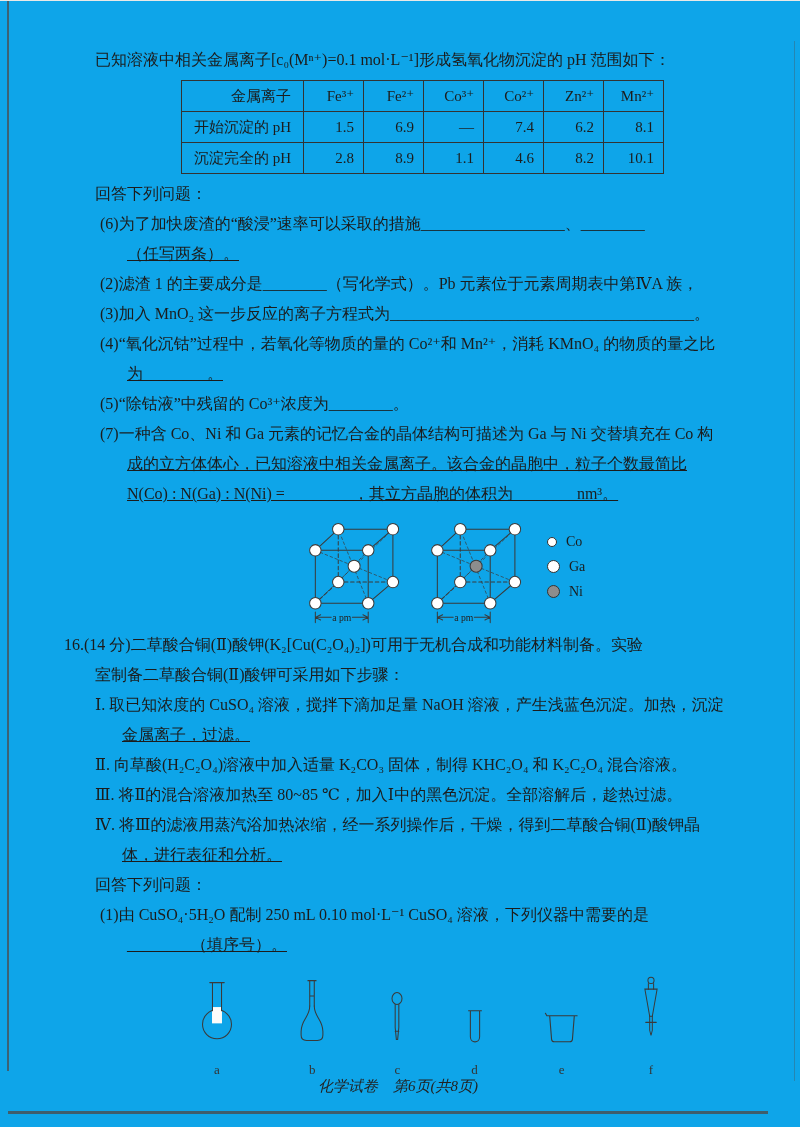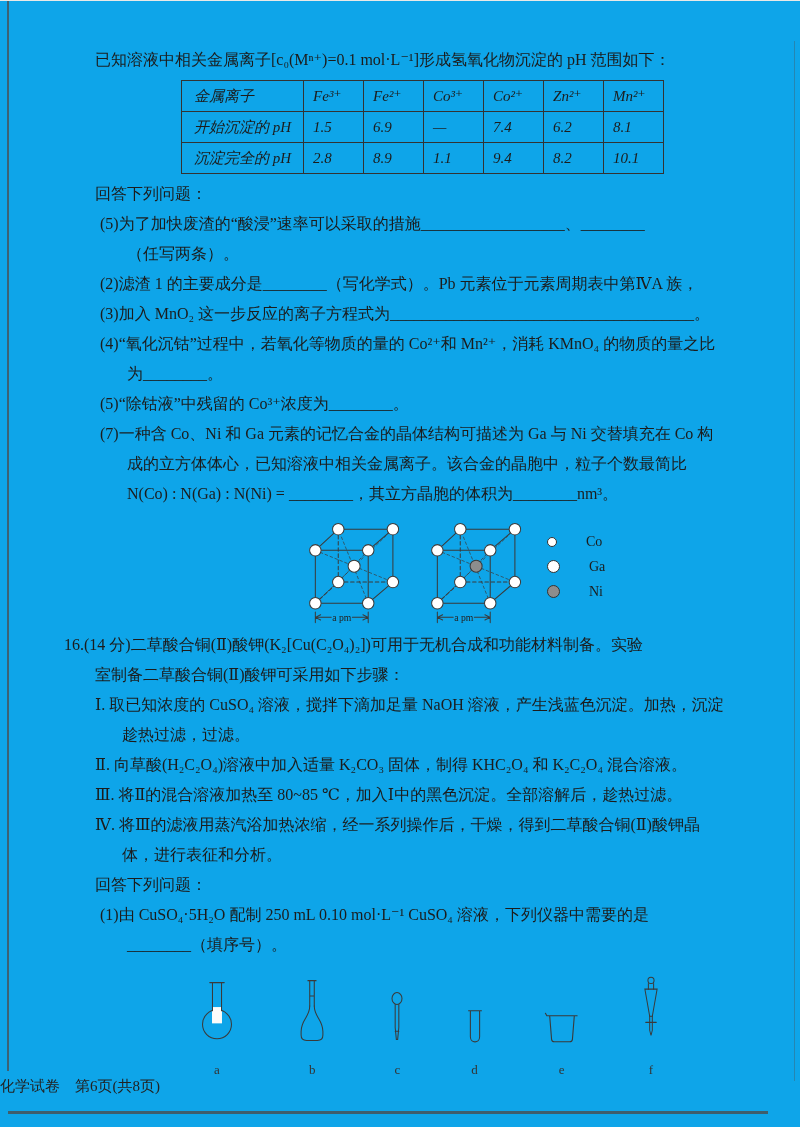--- a/index.html
+++ b/index.html
@@ -12,42 +12,42 @@
   }
   .scan-edge { position:absolute; background:#4c4c4c; }
   .scan-edge.left { left:7px; top:0; width:2px; height:1070px; opacity:.75; }
   .scan-edge.right { right:5px; top:40px; width:1px; height:1040px; opacity:.35; }
   .scan-edge.bottom { left:8px; top:1110px; width:760px; height:3px; opacity:.8; }
 
   .content { position:absolute; left:95px; top:44px; width:632px; font-size:16px; line-height:30px; }
   .line { white-space:nowrap; }
 
   .ph-table { border-collapse:collapse; margin:5px 0 5px 86px; font-size:15px; color:#1c1c1c; }
-  .ph-table td { border:1.3px solid #333; text-align:left; height:28px; padding:0 9px; min-width:60px; white-space:nowrap;font-style:italic; }
+  .ph-table td { border:1.3px solid #333; text-align:right; height:28px; padding:0 9px; min-width:60px; white-space:nowrap; }
   .ph-table td.rowhead { padding:0 12px; }
 
   .item { margin-left:5px; }
-  .cont { padding-left:27px; }
+  .cont { padding-left:27px;text-decoration:underline; }
 
   .figure-row { display:flex; align-items:flex-start; margin:6px 0 2px 208px; gap:18px; }
   .legend { margin-top:14px; font-size:14px; line-height:25px; }
-  .legend-item { display:flex; align-items:center;gap:20px; }
+  .legend-item { display:flex; align-items:center; }
   .atom-swatch { display:inline-block; border:1.2px solid #333; border-radius:50%; margin-right:9px; background:#fff; }
   .atom-swatch.co { width:10px; height:10px; }
   .atom-swatch.ga { width:13px; height:13px; }
   .atom-swatch.ni { width:13px; height:13px; background:#8d8d8d; }
 
   .q16-h1 { margin-left:-31px; }
 
   .equip-row { display:flex; align-items:flex-end; justify-content:space-between; width:468px; margin:16px 0 0 102px; }
   .equip-item { display:flex; flex-direction:column; align-items:center; }
   .equip-label { font-size:13px; color:#333; margin-top:9px; }
   .equip-item svg { display:block; }
 
-  .footer { position:absolute; left:0; right:4px; top:1076px; font-size:15px; color:#222; }
+  .footer { position:absolute; left:0; right:4px; top:1076px; text-align:center; font-size:15px; color:#222;font-style:italic; }
 
   svg .ink { stroke:#3a3a3a; stroke-width:1.15; fill:none; stroke-linecap:round; }
   svg .dash { stroke-dasharray:4 3; }
   svg .diag { stroke-dasharray:3 3; stroke-width:.8; }
   svg .atom { fill:#fff; stroke:#3a3a3a; stroke-width:1.15; }
   svg .atom.ni { fill:#8d8d8d; }
   svg .mask { fill:#fcfcfa; stroke:none; }
   svg text { font-family:"Liberation Serif","DejaVu Serif",serif; fill:#222; }
 </style>
 </head>
@@ -80,31 +80,31 @@
           <td>—</td>
           <td>7.4</td>
           <td>6.2</td>
           <td>8.1</td>
         </tr>
         <tr>
           <td class="rowhead">沉淀完全的 pH</td>
           <td>2.8</td>
           <td>8.9</td>
           <td>1.1</td>
-          <td>9.4</td>
+          <td>4.6</td>
           <td>8.2</td>
           <td>10.1</td>
         </tr>
       </tbody>
     </table>
 
     <div class="line">回答下列问题：</div>
 
     <div class="item">
-      <div class="line">(5)为了加快废渣的“酸浸”速率可以采取的措施__________________、________</div>
+      <div class="line">(6)为了加快废渣的“酸浸”速率可以采取的措施__________________、________</div>
       <div class="line cont">（任写两条）。</div>
     </div>
     <div class="item">
       <div class="line">(2)滤渣 1 的主要成分是________（写化学式）。Pb 元素位于元素周期表中第ⅣA 族，</div>
     </div>
     <div class="item">
       <div class="line">(3)加入 MnO₂ 这一步反应的离子方程式为______________________________________。</div>
     </div>
     <div class="item">
       <div class="line">(4)“氧化沉钴”过程中，若氧化等物质的量的 Co²⁺和 Mn²⁺，消耗 KMnO₄ 的物质的量之比</div>
@@ -165,21 +165,21 @@
           <span class="atom-swatch ni"></span>
           <span>Ni</span>
         </div>
       </div>
     </div>
 
     <div>
       <div class="line q16-h1">16.(14 分)二草酸合铜(Ⅱ)酸钾(K₂[Cu(C₂O₄)₂])可用于无机合成和功能材料制备。实验</div>
       <div class="line">室制备二草酸合铜(Ⅱ)酸钾可采用如下步骤：</div>
       <div class="line">Ⅰ. 取已知浓度的 CuSO₄ 溶液，搅拌下滴加足量 NaOH 溶液，产生浅蓝色沉淀。加热，沉淀</div>
-      <div class="line cont">趁热过滤，过滤。</div>
+      <div class="line cont">金属离子，过滤。</div>
       <div class="line">Ⅱ. 向草酸(H₂C₂O₄)溶液中加入适量 K₂CO₃ 固体，制得 KHC₂O₄ 和 K₂C₂O₄ 混合溶液。</div>
       <div class="line">Ⅲ. 将Ⅱ的混合溶液加热至 80~85 ℃，加入Ⅰ中的黑色沉淀。全部溶解后，趁热过滤。</div>
       <div class="line">Ⅳ. 将Ⅲ的滤液用蒸汽浴加热浓缩，经一系列操作后，干燥，得到二草酸合铜(Ⅱ)酸钾晶</div>
       <div class="line cont">体，进行表征和分析。</div>
       <div class="line">回答下列问题：</div>
       <div class="item">
         <div class="line">(1)由 CuSO₄·5H₂O 配制 250 mL 0.10 mol·L⁻¹ CuSO₄ 溶液，下列仪器中需要的是</div>
         <div class="line cont">________（填序号）。</div>
       </div>
     </div>

